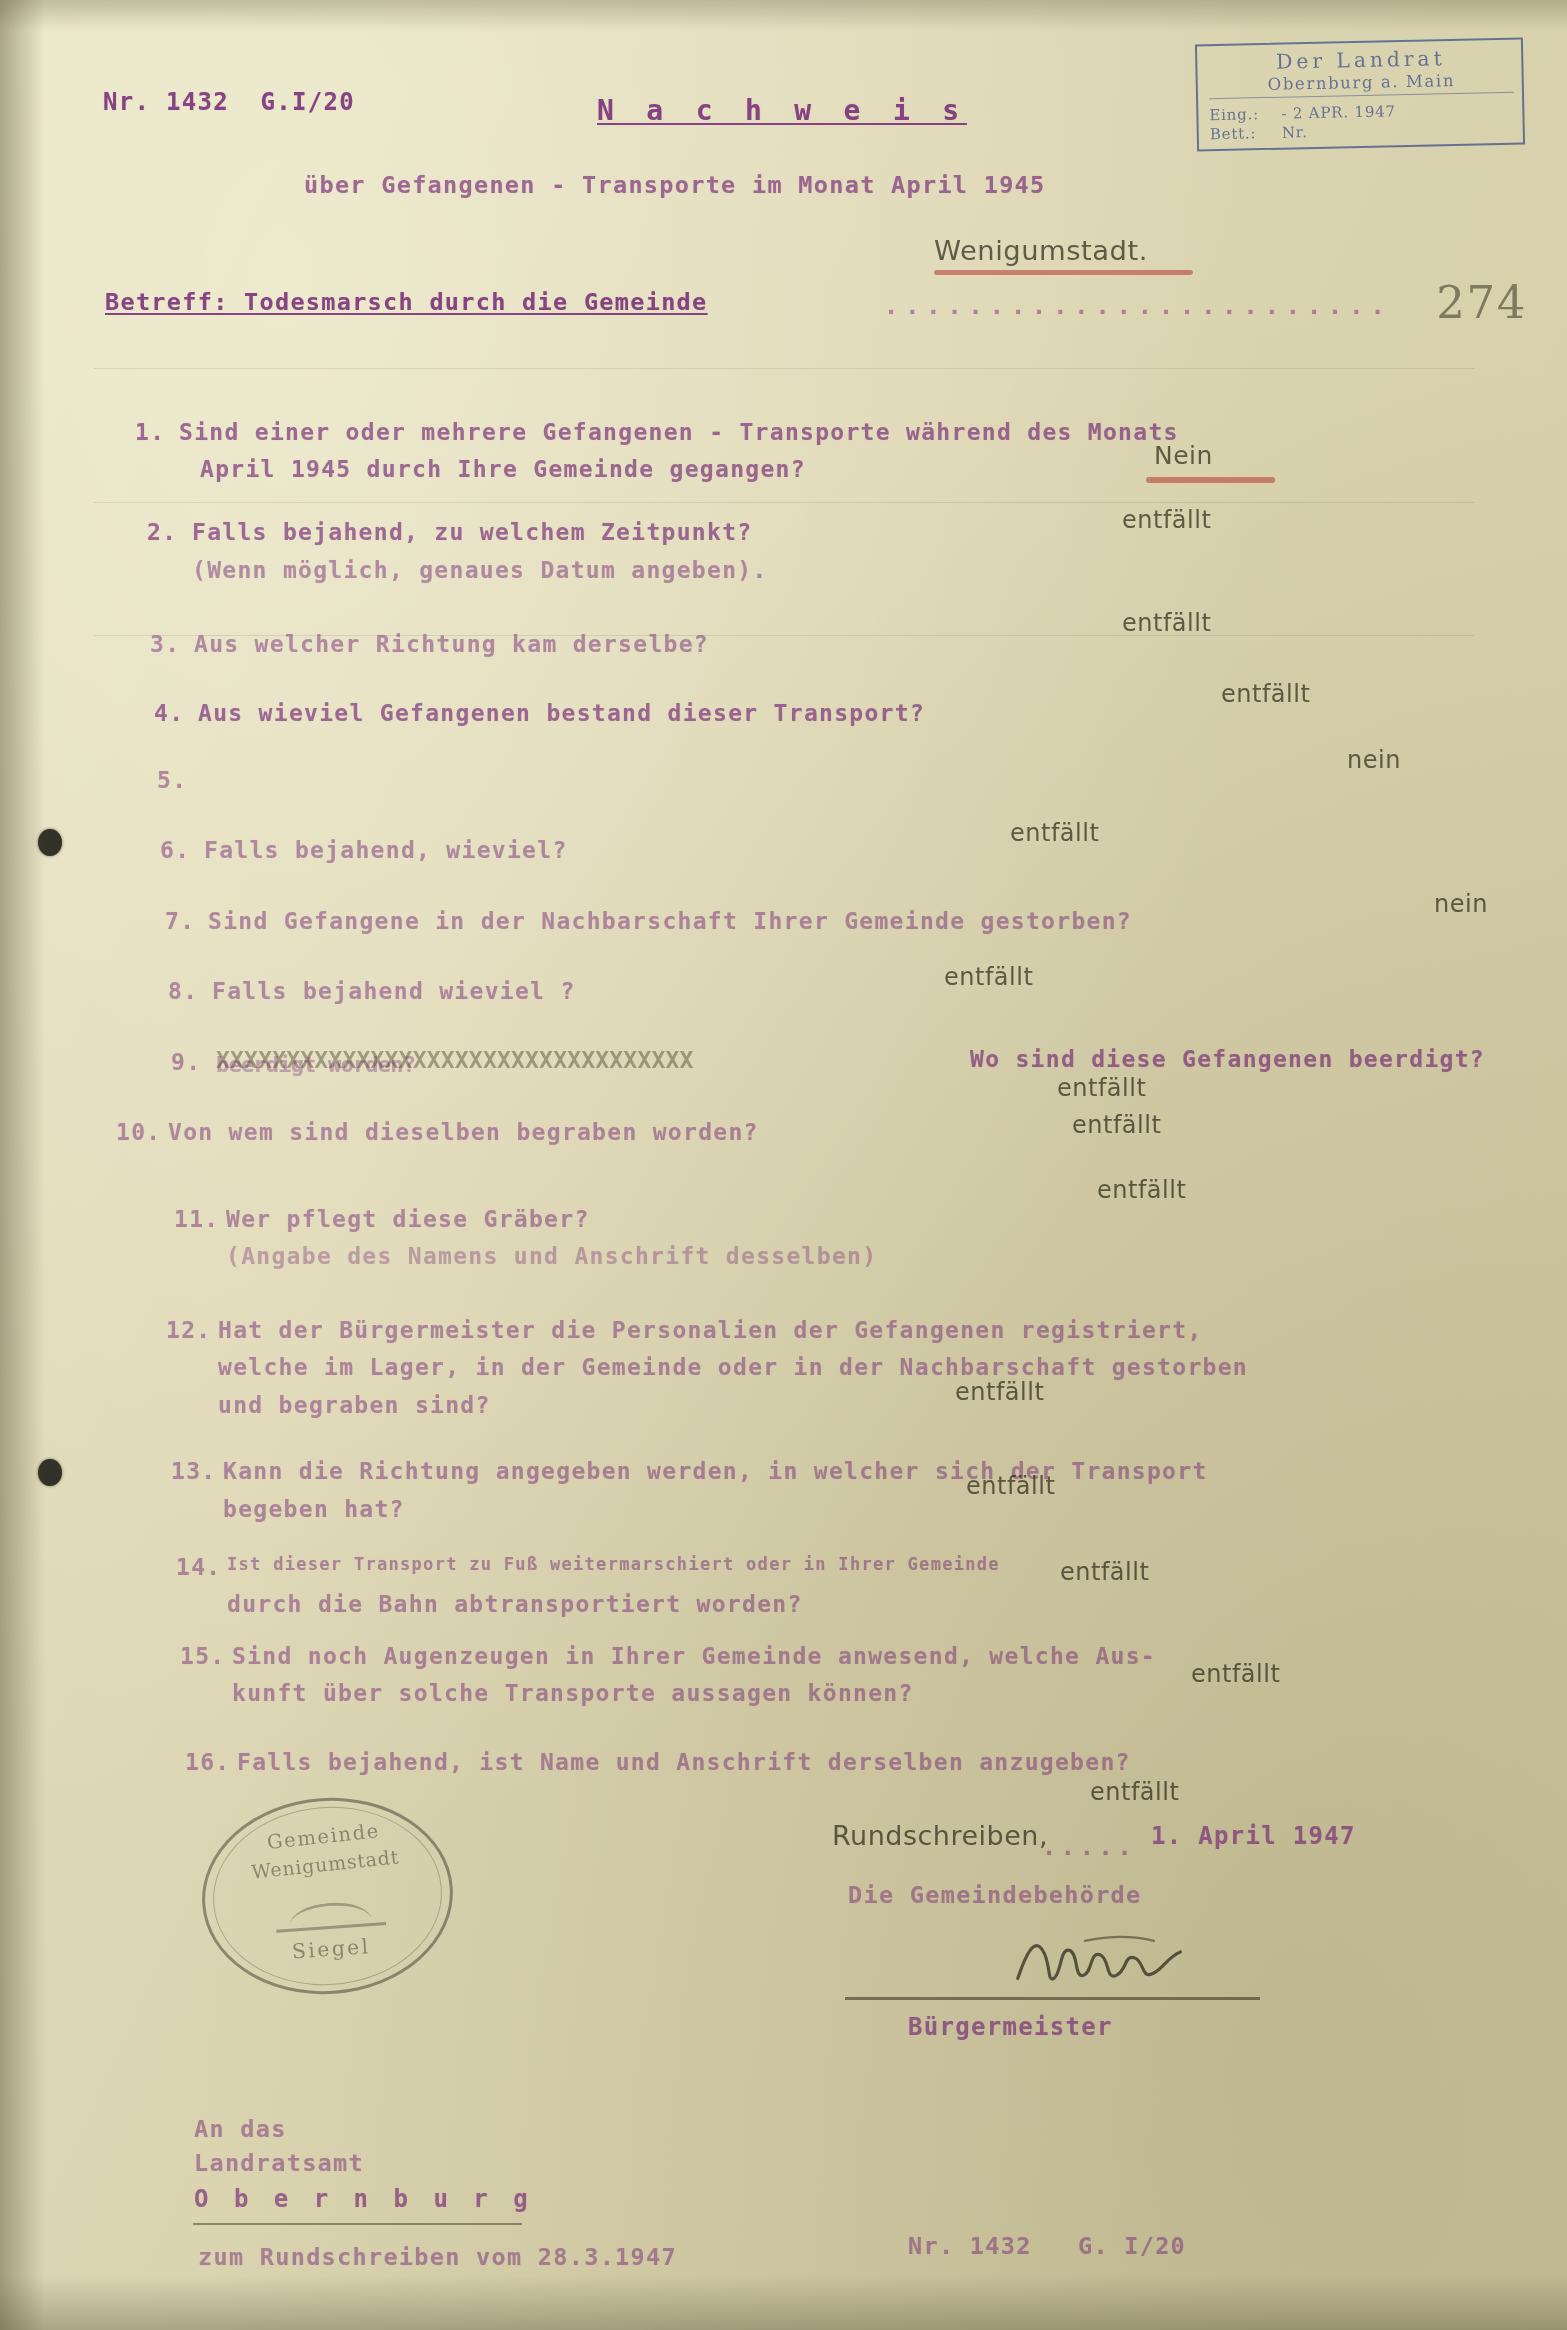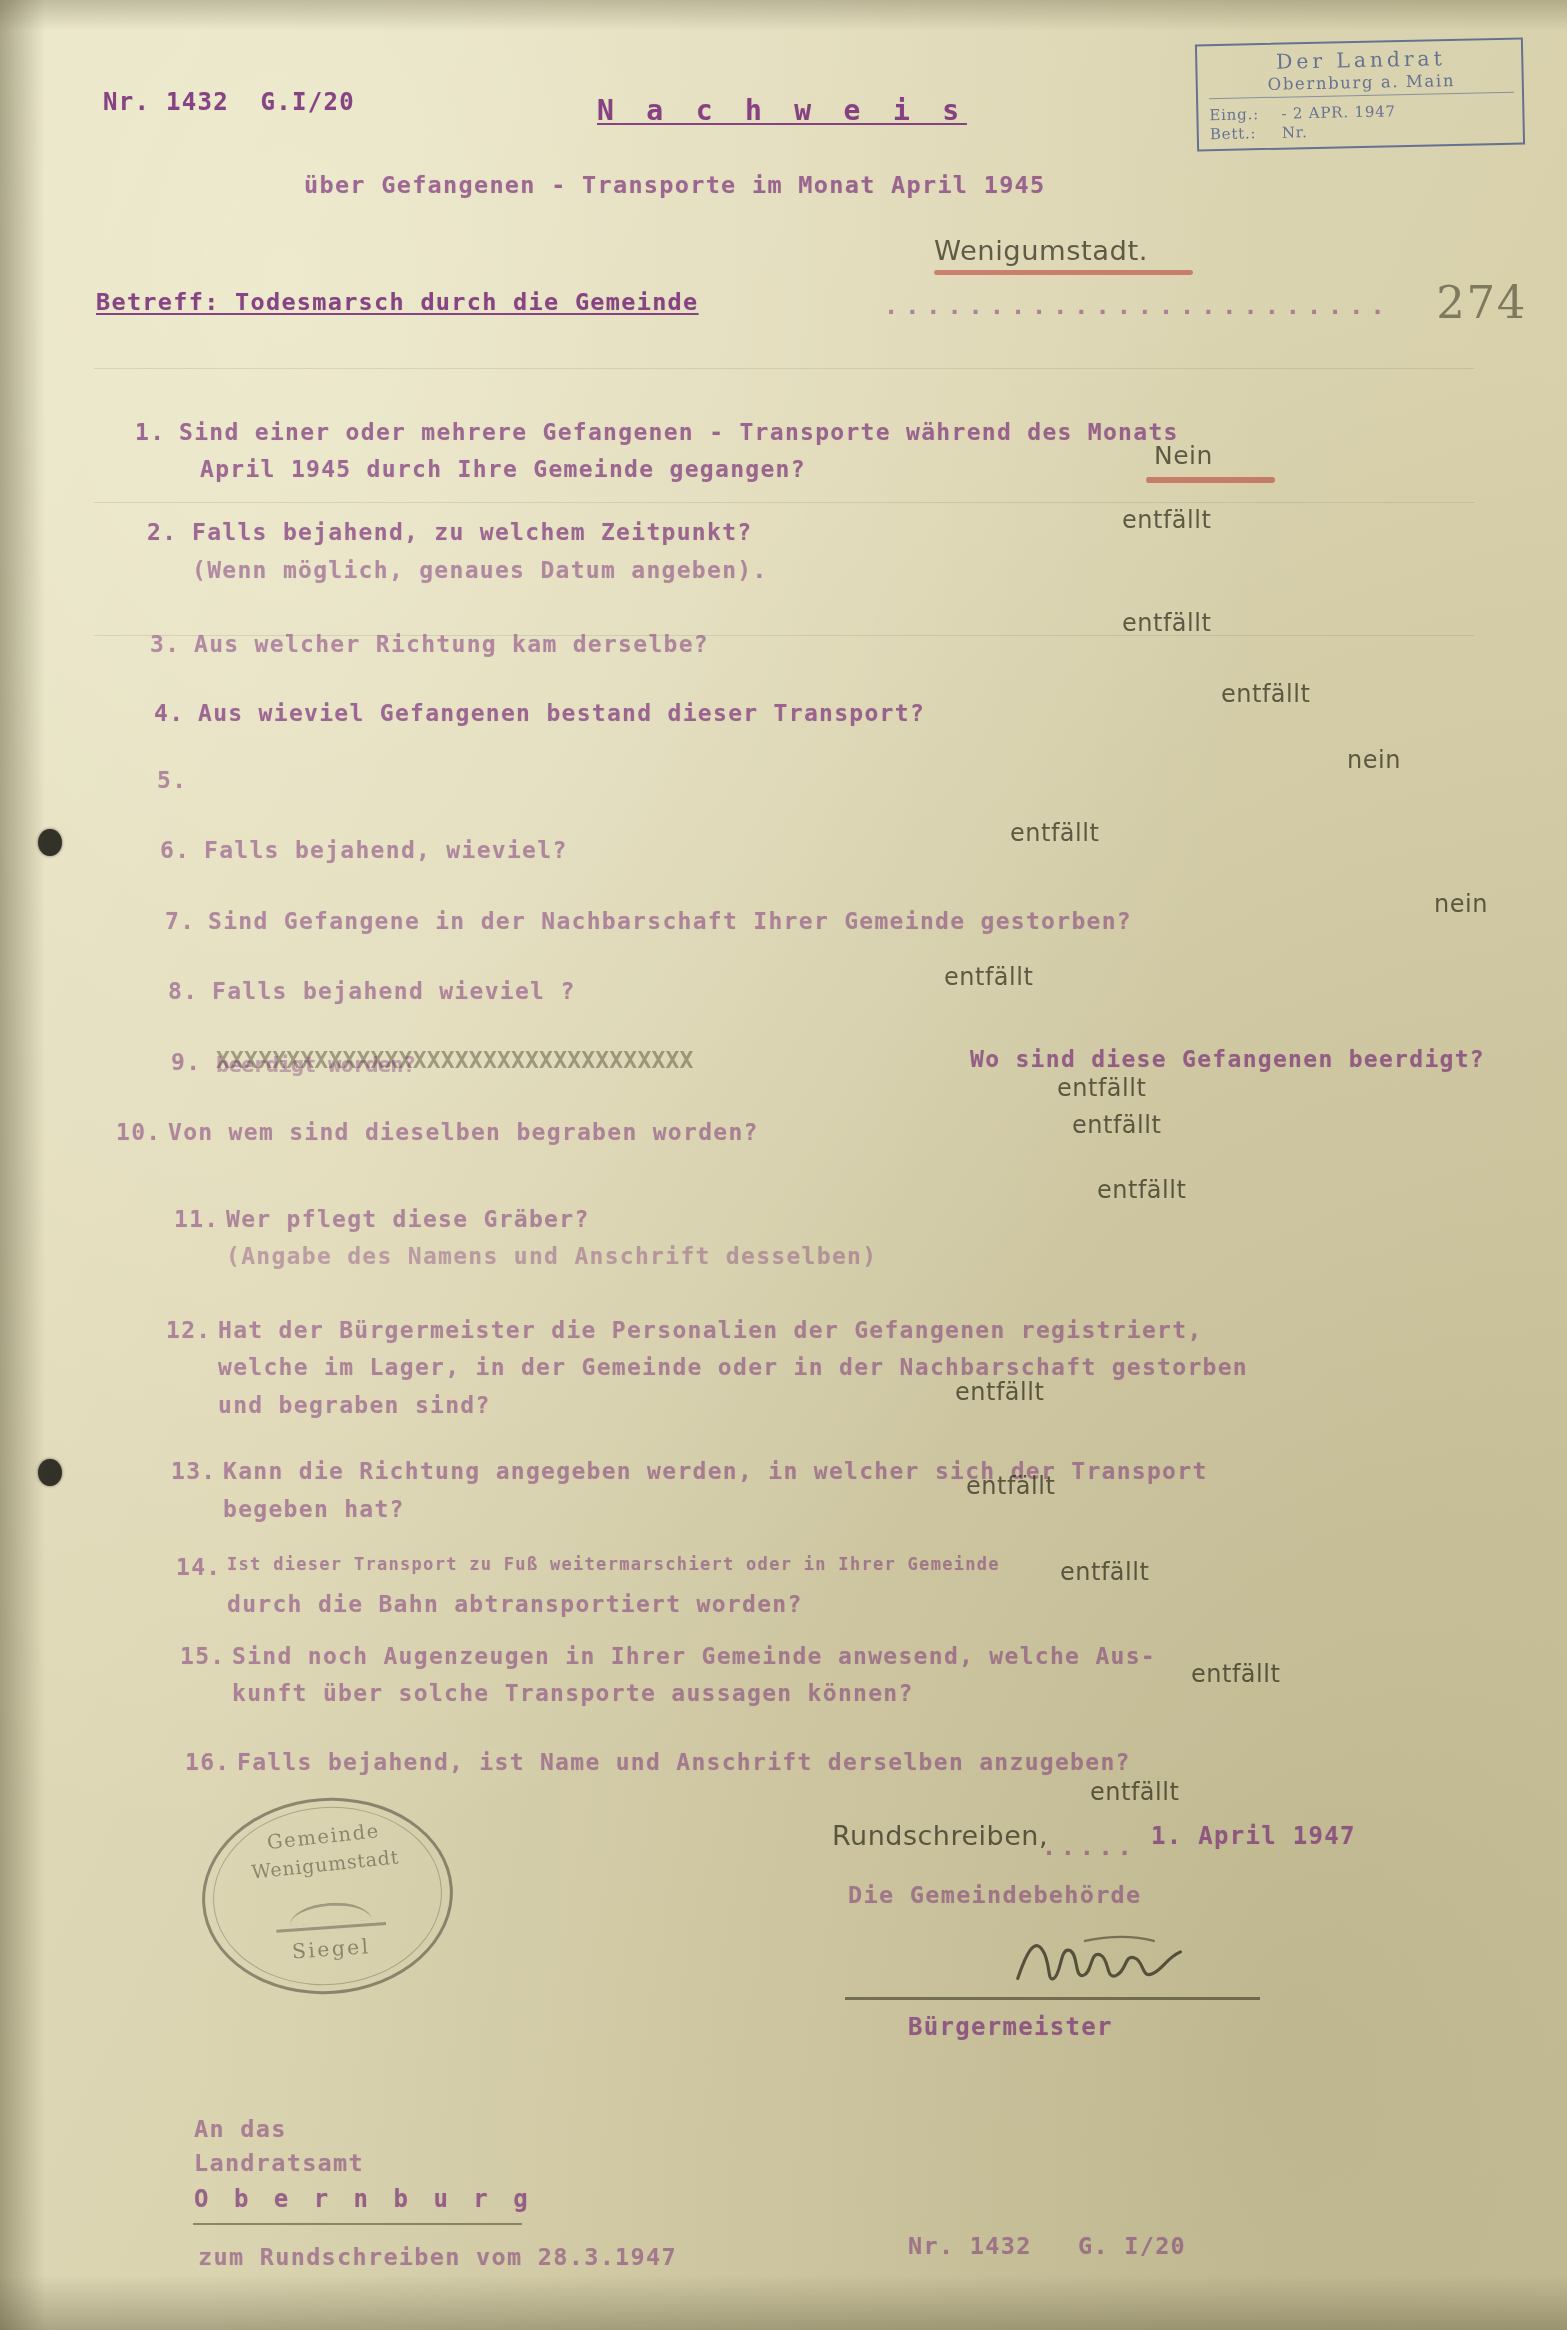--- a/index.html
+++ b/index.html
@@ -230,21 +230,21 @@
   <div class="formline" style="left:94px; top:368px; width:1380px;"></div>
   <div class="formline" style="left:94px; top:502px; width:1380px;"></div>
   <div class="formline" style="left:94px; top:635px; width:1380px;"></div>
 
   <div class="typed strong" style="left:103px; top:88px; font-size:24px;">Nr. 1432  G.I/20</div>
 
   <div class="typed strong ul" style="left:597px; top:94px; font-size:28px; letter-spacing:7.8px;">N a c h w e i s</div>
 
   <div class="typed" style="left:304px; top:171px; font-size:23.5px;">über Gefangenen - Transporte im Monat April 1945</div>
 
-  <div class="typed strong ul" style="left:96px; top:288px; font-size:23.5px;">Betreff: Todesmarsch durch die Gemeinde</div>
+  <div class="typed strong ul" style="left:105px; top:288px; font-size:23.5px;">Betreff: Todesmarsch durch die Gemeinde</div>
   <div class="typed faint" style="left:884px; top:292px; font-size:23.5px; letter-spacing:7px;">........................</div>
 
   <div class="answer" style="left:934px; top:235px; font-size:27.4px;">Wenigumstadt.</div>
   <div class="redline" style="left:934px; top:270px; width:259px; height:4.7px;"></div>
 
   <div id="page-number">274</div>
 
   <div id="landrat-stamp">
     <div class="l1">Der Landrat</div>
     <div class="l2">Obernburg a. Main</div>

